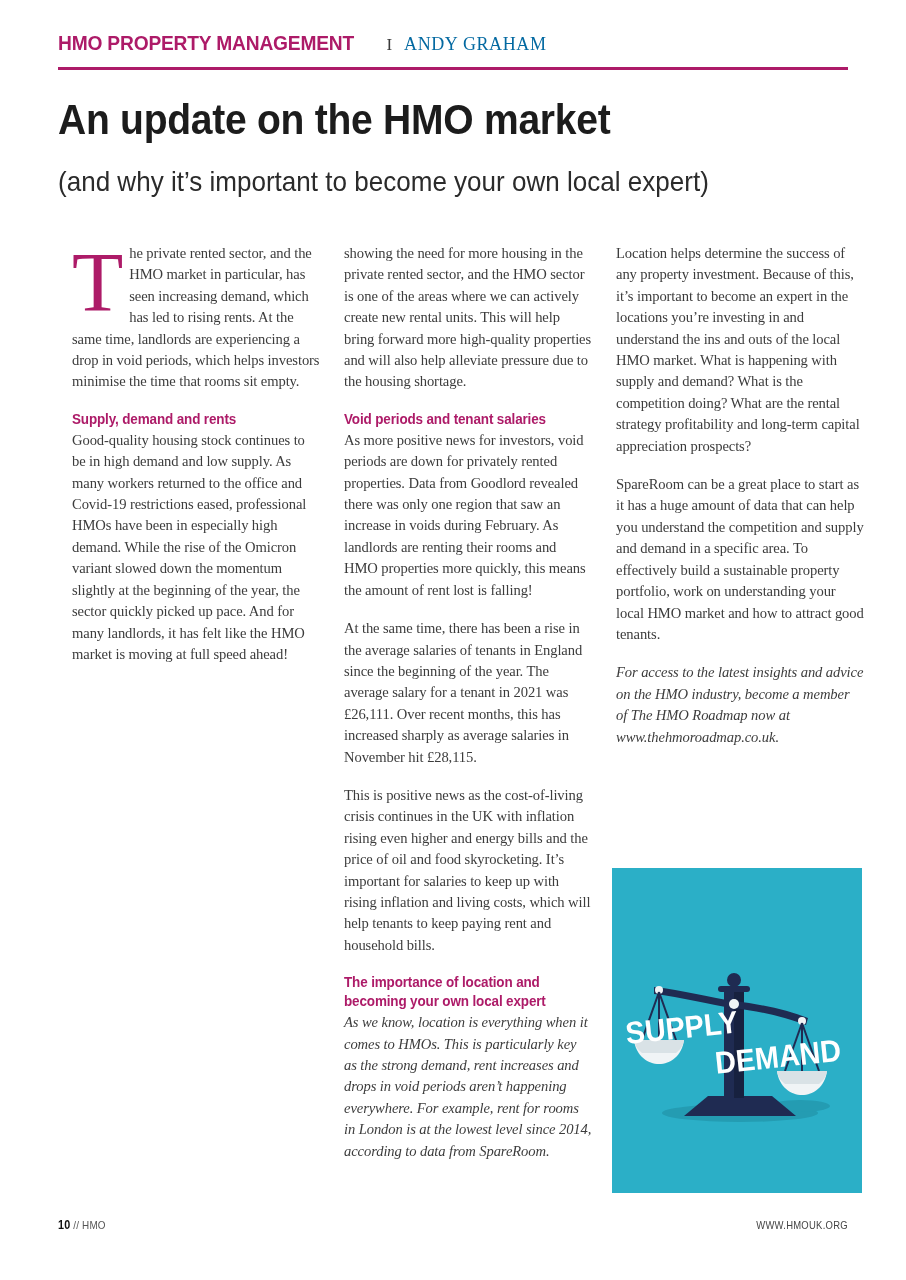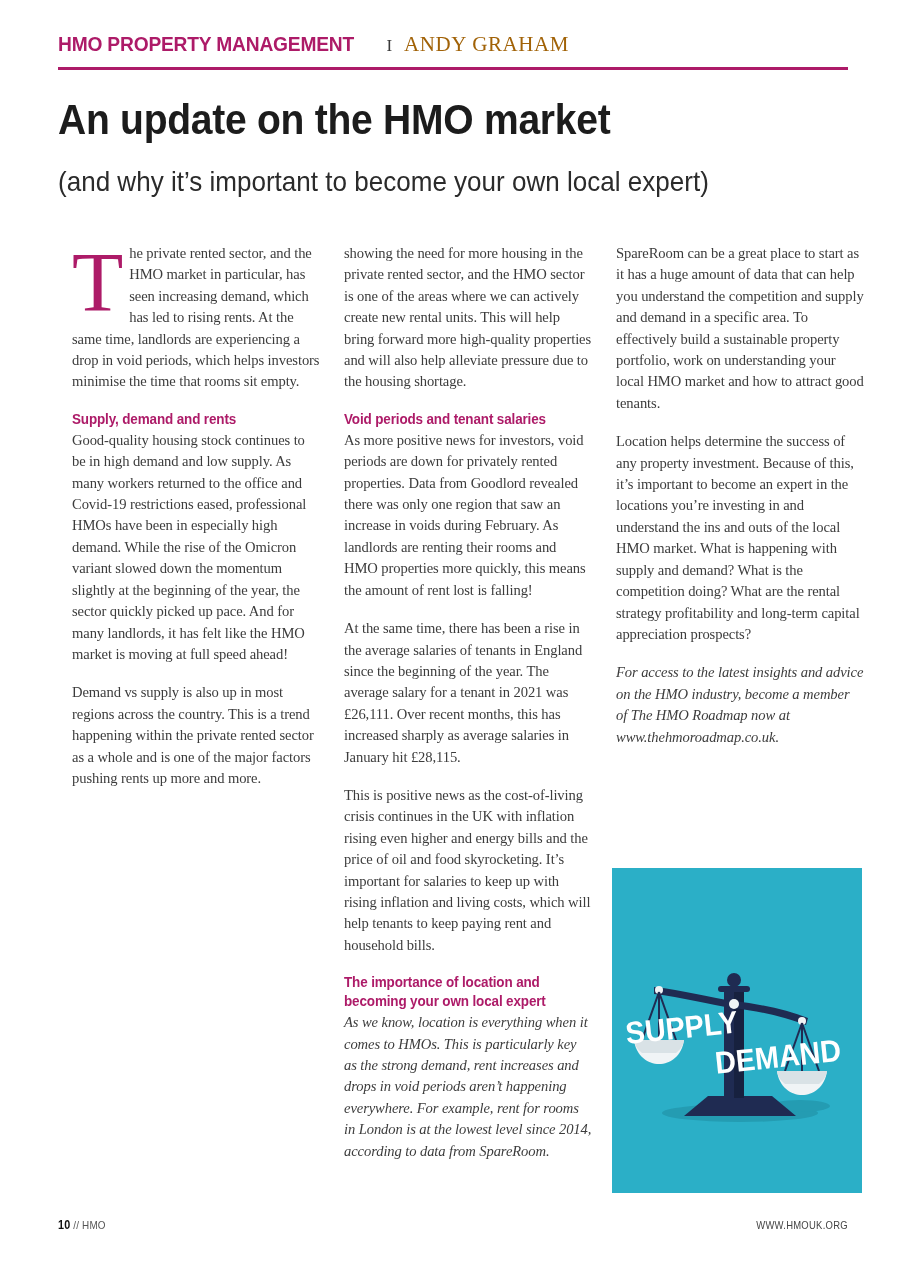--- a/index.html
+++ b/index.html
@@ -37,23 +37,23 @@
     transform-origin: left center;
   }
   .masthead-sep {
     font-family: "Liberation Serif", serif;
     font-size: 17px;
     color: #3a3a3a;
     margin: 0 12px 0 20px;
   }
   .masthead-author {
     font-family: "Liberation Serif", serif;
-    font-size: 21px;
+    font-size: 18px;
     letter-spacing: 0.6px;
-    color: #a16207;
+    color: #0369a1;
     white-space: nowrap;
   }
   .masthead-rule {
     position: absolute;
     left: 58px;
     top: 67px;
     width: 790px;
     height: 3px;
     background: #AD1B68;
   }
@@ -187,36 +187,35 @@
 
   <div class="headline">An update on the HMO market</div>
   <div class="subhead">(and why it’s important to become your own local expert)</div>
 
   <div class="cols">
 
     <div class="col">
       <p class="dropcap-para">The private rented sector, and the HMO market in particular, has seen increasing demand, which has led to rising rents. At the same time, landlords are experiencing a drop in void periods, which helps investors minimise the time that rooms sit empty.</p>
       <div class="subheading">Supply, demand and rents</div>
       <p>Good-quality housing stock continues to be in high demand and low supply. As many workers returned to the office and Covid-19 restrictions eased, professional HMOs have been in especially high demand. While the rise of the Omicron variant slowed down the momentum slightly at the beginning of the year, the sector quickly picked up pace. And for many landlords, it has felt like the HMO market is moving at full speed ahead!</p>
-      <p>Demand vs supply is also up in most regions across the country. This is a trend happening within the private rented sector as a whole and is one of the major factors pushing rents up more and more.</p>
     </div>
 
     <div class="col">
       <p>showing the need for more housing in the private rented sector, and the HMO sector is one of the areas where we can actively create new rental units. This will help bring forward more high-quality properties and will also help alleviate pressure due to the housing shortage.</p>
       <div class="subheading">Void periods and tenant salaries</div>
       <p>As more positive news for investors, void periods are down for privately rented properties. Data from Goodlord revealed there was only one region that saw an increase in voids during February. As landlords are renting their rooms and HMO properties more quickly, this means the amount of rent lost is falling!</p>
-      <p>At the same time, there has been a rise in the average salaries of tenants in England since the beginning of the year. The average salary for a tenant in 2021 was £26,111. Over recent months, this has increased sharply as average salaries in January hit £28,115.</p>
+      <p>At the same time, there has been a rise in the average salaries of tenants in England since the beginning of the year. The average salary for a tenant in 2021 was £26,111. Over recent months, this has increased sharply as average salaries in November hit £28,115.</p>
       <p>This is positive news as the cost-of-living crisis continues in the UK with inflation rising even higher and energy bills and the price of oil and food skyrocketing. It’s important for salaries to keep up with rising inflation and living costs, which will help tenants to keep paying rent and household bills.</p>
       <div class="subheading">The importance of location and becoming your own local expert</div>
       <p class="tight">As we know, location is everything when it comes to HMOs. This is particularly key as the strong demand, rent increases and drops in void periods aren’t happening everywhere. For example, rent for rooms in London is at the lowest level since 2014, according to data from SpareRoom.</p>
     </div>
 
     <div class="col">
+      <p>Location helps determine the success of any property investment. Because of this, it’s important to become an expert in the locations you’re investing in and understand the ins and outs of the local HMO market. What is happening with supply and demand? What is the competition doing? What are the rental strategy profitability and long-term capital appreciation prospects?</p>
       <p>SpareRoom can be a great place to start as it has a huge amount of data that can help you understand the competition and supply and demand in a specific area. To effectively build a sustainable property portfolio, work on understanding your local HMO market and how to attract good tenants.</p>
-      <p>Location helps determine the success of any property investment. Because of this, it’s important to become an expert in the locations you’re investing in and understand the ins and outs of the local HMO market. What is happening with supply and demand? What is the competition doing? What are the rental strategy profitability and long-term capital appreciation prospects?</p>
       <p class="italic tight">For access to the latest insights and advice on the HMO industry, become a member of The HMO Roadmap now at www.thehmoroadmap.co.uk.</p>
     </div>
 
   </div>
 
   <div class="illustration">
     <svg class="illo-svg" viewBox="0 0 250 325">
 
       <ellipse cx="128" cy="245" rx="78" ry="9" fill="#249CB2"></ellipse>
       <ellipse cx="188" cy="238" rx="30" ry="6" fill="#249CB2"></ellipse>

